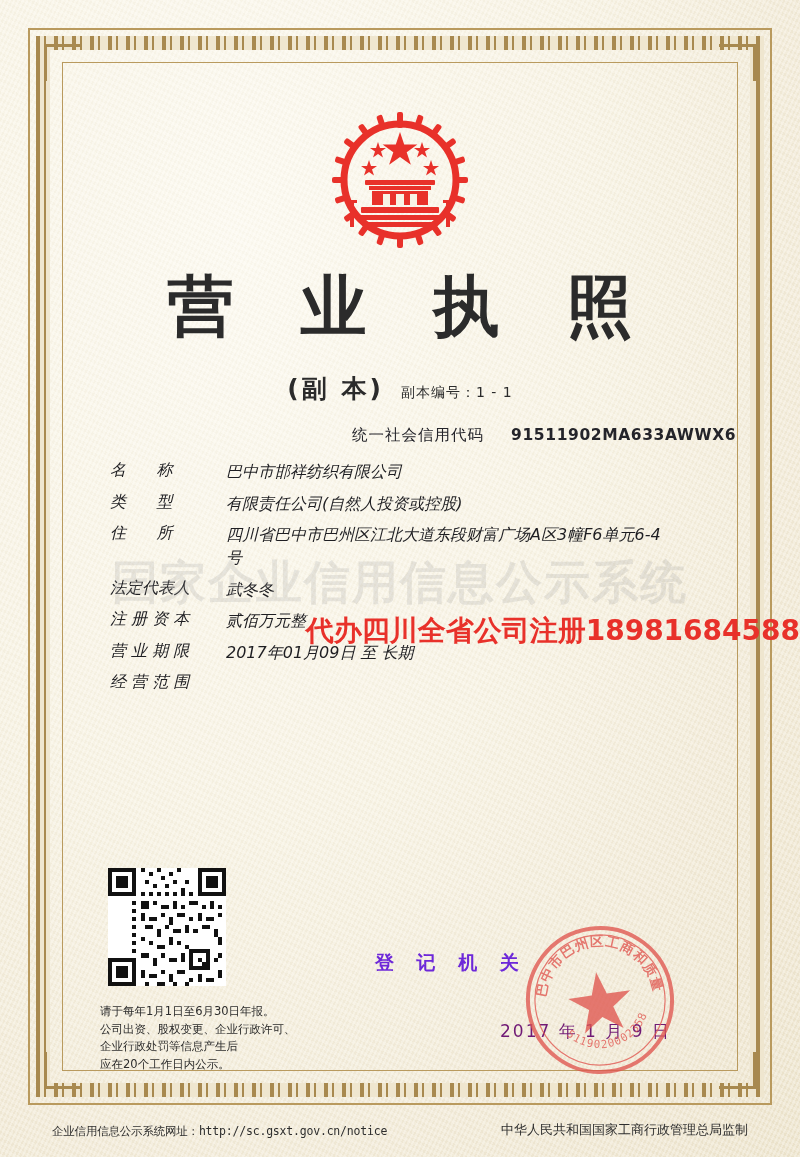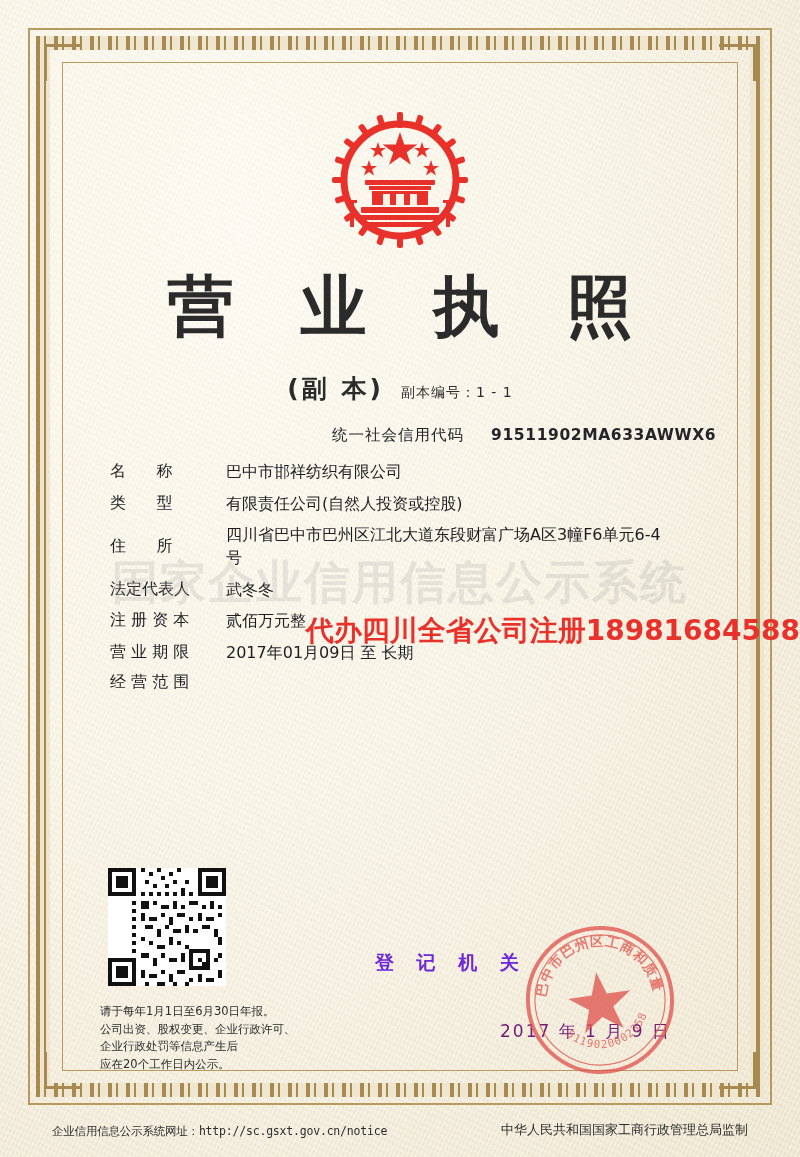--- a/index.html
+++ b/index.html
@@ -104,21 +104,21 @@
   #copy-no {
     font-size: 14px;
     margin-left: 12px;
     letter-spacing: 1px;
   }
 
   
   #code-row {
     position: absolute;
     top: 425px;
-    left: 332px;
+    left: 352px;
     width: 400px;
     color: #24242a;
   }
   #code-label {
     font-size: 15.5px;
     letter-spacing: 1px;
   }
   #code-value {
     font-size: 15.5px;
     font-weight: bold;
@@ -128,22 +128,23 @@
 
   
   #fields {
     position: absolute;
     top: 460px;
     left: 110px;
     width: 570px;
   }
   .field {
     display: flex;
-    align-items: center;
+    align-items: flex-start;
     margin-bottom: 8.5px;
+    font-style: italic;
   }
   .field-label {
     width: 116px;
     flex: 0 0 116px;
     font-size: 16px;
     color: #1e1e22;
     letter-spacing: 0px;
     white-space: pre;
   }
   .field-value {

